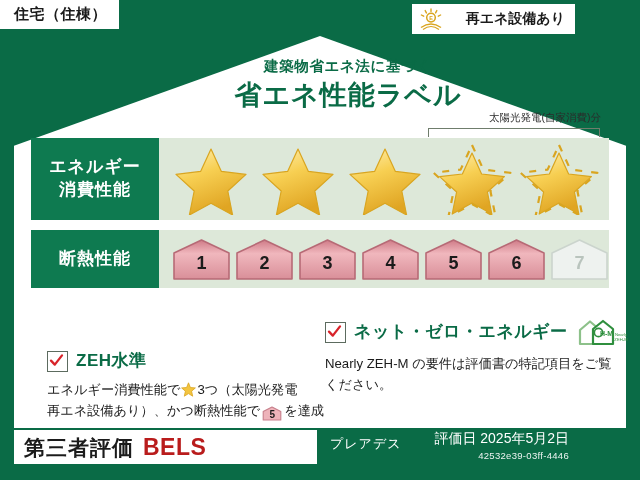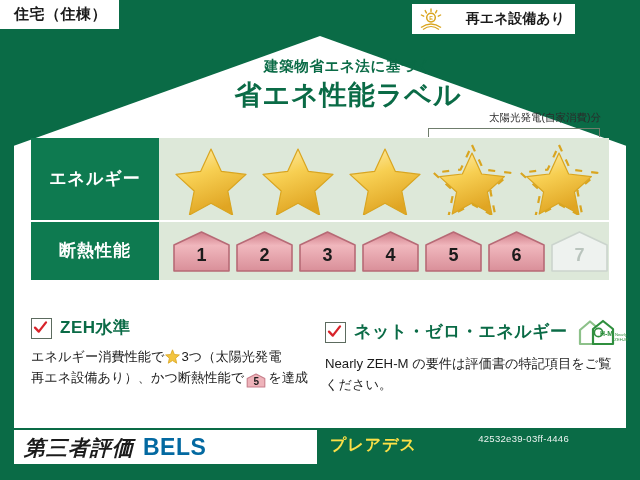--- a/index.html
+++ b/index.html
@@ -82,42 +82,42 @@
     position:absolute;right:8px;top:-26px;width:176px;
     text-align:right;font-size:10.5px;color:#2b2b2b;
     letter-spacing:0;line-height:1.1;z-index:8;
   }
   .solar-bracket{
     position:absolute;right:9px;top:-10px;width:172px;height:9px;
     border:1.4px solid #6f7d6c;border-bottom:none;z-index:8;box-sizing:border-box;
   }
 
   
-  #row-insul{top:222px;height:58px;text-align:right;}
+  #row-insul{top:230px;height:58px;text-align:right;}
   .chips{
     position:absolute;left:0;top:0;width:100%;height:100%;
     display:flex;align-items:center;justify-content:flex-start;
     padding-left:12px;box-sizing:border-box;gap:2px;
   }
   .chip{
     width:61px;height:44px;position:relative;flex:0 0 auto;
     display:flex;align-items:flex-end;justify-content:center;
   }
   .chip svg{position:absolute;left:0;top:0;width:100%;height:100%;}
   .chip span{
     position:relative;z-index:2;font-size:18px;font-weight:bold;
     color:#1b1b1b;padding-bottom:7px;
   }
   .chip.off span{color:#b9c4bd;}
 
   
   .crit{
     position:absolute;top:318px;z-index:6;box-sizing:border-box;
   }
-  #crit-left{left:31px;width:288px;}
+  #crit-left{left:47px;width:288px;margin-top:33px;}
   #crit-right{left:325px;width:290px;}
   .crit-head{
     display:flex;align-items:center;gap:8px;margin-bottom:7px;
   }
   .chkbox{
     width:19px;height:19px;border:1.6px solid #5c6b5f;background:#fff;
     flex:0 0 auto;position:relative;
   }
   .chkbox svg{position:absolute;left:1px;top:1px;width:15px;height:15px;}
   .crit-title{
@@ -139,25 +139,25 @@
     line-height:17px;
   }
   .zehm-logo{width:56px;height:28px;flex:0 0 auto;display:block;}
 
   
   .footer-plate{
     position:absolute;left:14px;top:430px;width:303px;height:34px;
     background:#ffffff;display:flex;align-items:center;z-index:7;
     padding-left:10px;box-sizing:border-box;gap:9px;
   }
-  .f-third{font-size:21px;font-weight:bold;color:#1b1b1b;letter-spacing:1px;line-height:1;font-style:italic;}
-  .f-bels{font-size:23px;font-weight:bold;color:#0369a1;letter-spacing:.5px;line-height:1;}
+  .f-third{font-size:21px;font-weight:bold;color:#1b1b1b;letter-spacing:1px;line-height:1;}
+  .f-bels{font-size:23px;font-weight:bold;color:#b91c1c;letter-spacing:.5px;line-height:1;}
   .f-owner{
-    position:absolute;left:330px;top:437px;color:#fde047;
-    font-size:16px;letter-spacing:1px;z-index:7;line-height:1;font-weight:bold;
+    position:absolute;left:330px;top:437px;color:#ffffff;
+    font-size:13px;letter-spacing:1px;z-index:7;line-height:1;
   }
   .f-right{
     position:absolute;right:14px;top:430px;text-align:right;color:#ffffff;z-index:7;
   }
   .f-date{font-size:14px;line-height:1.2;}
   .f-id{font-size:9.5px;letter-spacing:.3px;margin-top:3px;opacity:.92;}
 </style>
 </head>
 <body>
 
@@ -189,20 +189,21 @@
   </div>
 
   <div class="title-wrap">
     <div class="title-sub">建築物省エネ法に基づく</div>
     <div class="title-main">省エネ性能ラベル</div>
   </div>
 
   <div class="row" id="row-energy">
     <div class="row-key">
       <span>エネルギー</span>
+      <span>消費性能</span>
     </div>
     <div class="row-val">
 
       <div class="solar-note">太陽光発電(自家消費)分</div>
       <div class="solar-bracket"></div>
 
       <div class="stars">
 
         <div class="star-cell">
           <svg viewBox="0 0 84 72">
@@ -356,16 +357,17 @@
     <div class="crit-body">Nearly ZEH-M の要件は評価書の特記項目をご覧ください。</div>
   </div>
 
   <div class="footer-plate">
     <span class="f-third">第三者評価</span>
     <span class="f-bels">BELS</span>
   </div>
   <div class="f-owner">プレアデス</div>
 
   <div class="f-right">
+    <div class="f-date">評価日 2025年5月2日</div>
     <div class="f-id">42532e39-03ff-4446</div>
   </div>
 
 </div>
 
 </body></html>

